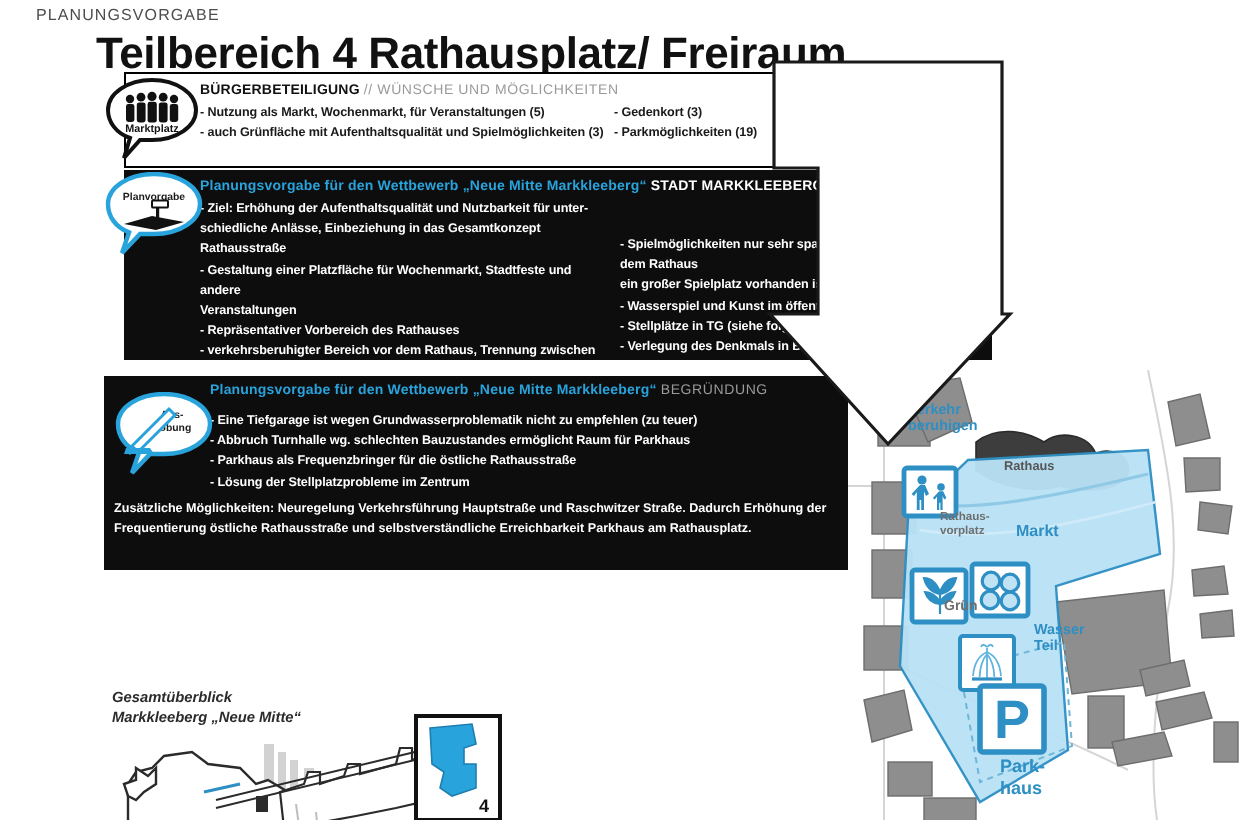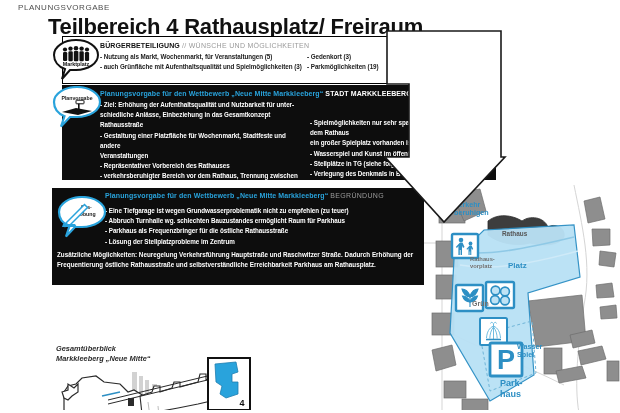--- a/index.html
+++ b/index.html
@@ -313,25 +313,25 @@
 
     <div class="mlabel" style="left:30px;top:16px;">
       <span>Verkehr</span><br>
       <span>beruhigen</span>
     </div>
     <div class="mlabel dk" style="left:78px;top:45px;font-size:6.4px;color:#555;">Rathaus</div>
     <div class="mlabel grey" style="left:46px;top:71px;font-size:5.8px;">
       <span>Rathaus-</span><br>
       <span>vorplatz</span>
     </div>
-    <div class="mlabel" style="left:84px;top:76px;font-size:8px;">Platz</div>
+    <div class="mlabel" style="left:84px;top:76px;font-size:8px;">Markt</div>
     <div class="mlabel grey" style="left:48px;top:115px;font-size:7px;">Grün</div>
-    <div class="mlabel" style="left:93px;top:126px;margin-top:32px;">
+    <div class="mlabel" style="left:93px;top:126px;">
       <span>Wasser</span><br>
-      <span>Spiel</span>
+      <span>Teil</span>
     </div>
     <div class="mlabel" style="left:76px;top:193px;font-size:9px;line-height:1.25;">
       <span>Park-</span><br>
       <span>haus</span>
     </div>
   </div>
 
   <div class="overview">
     <div class="ov-label">
       <span>Gesamtüberblick</span><br>

